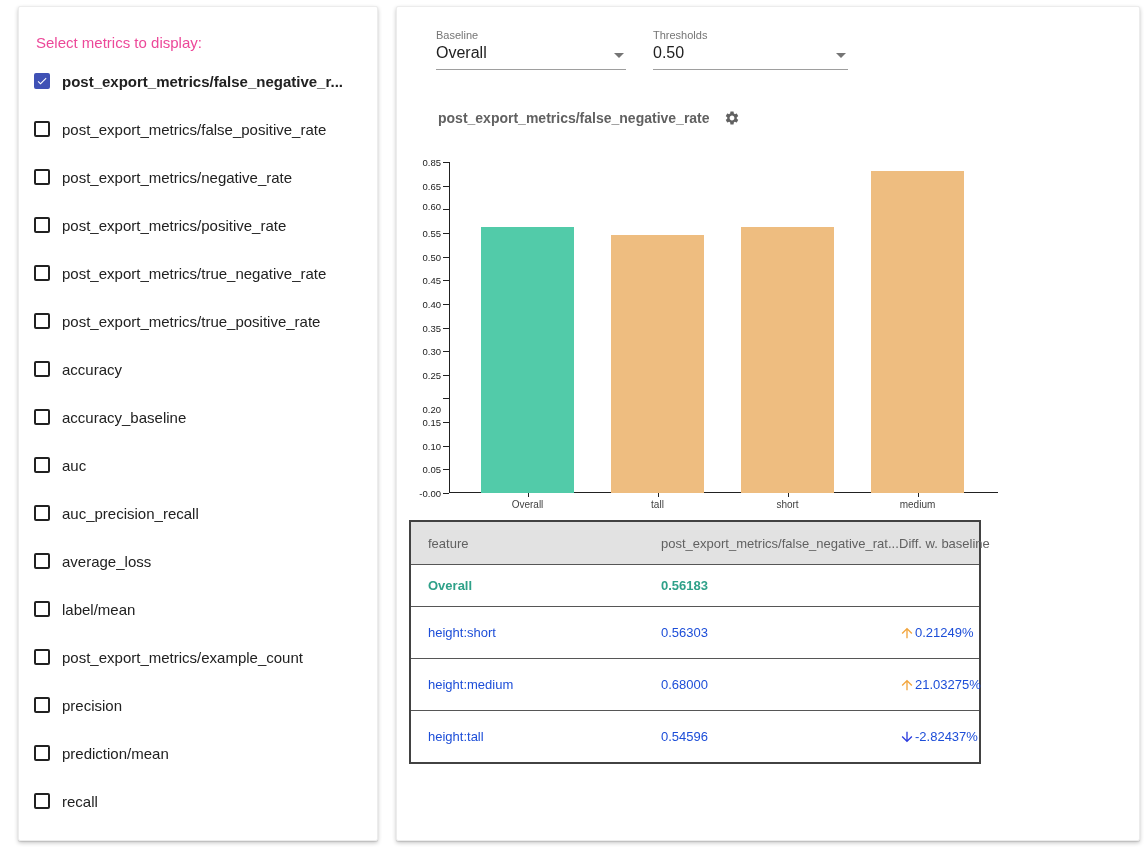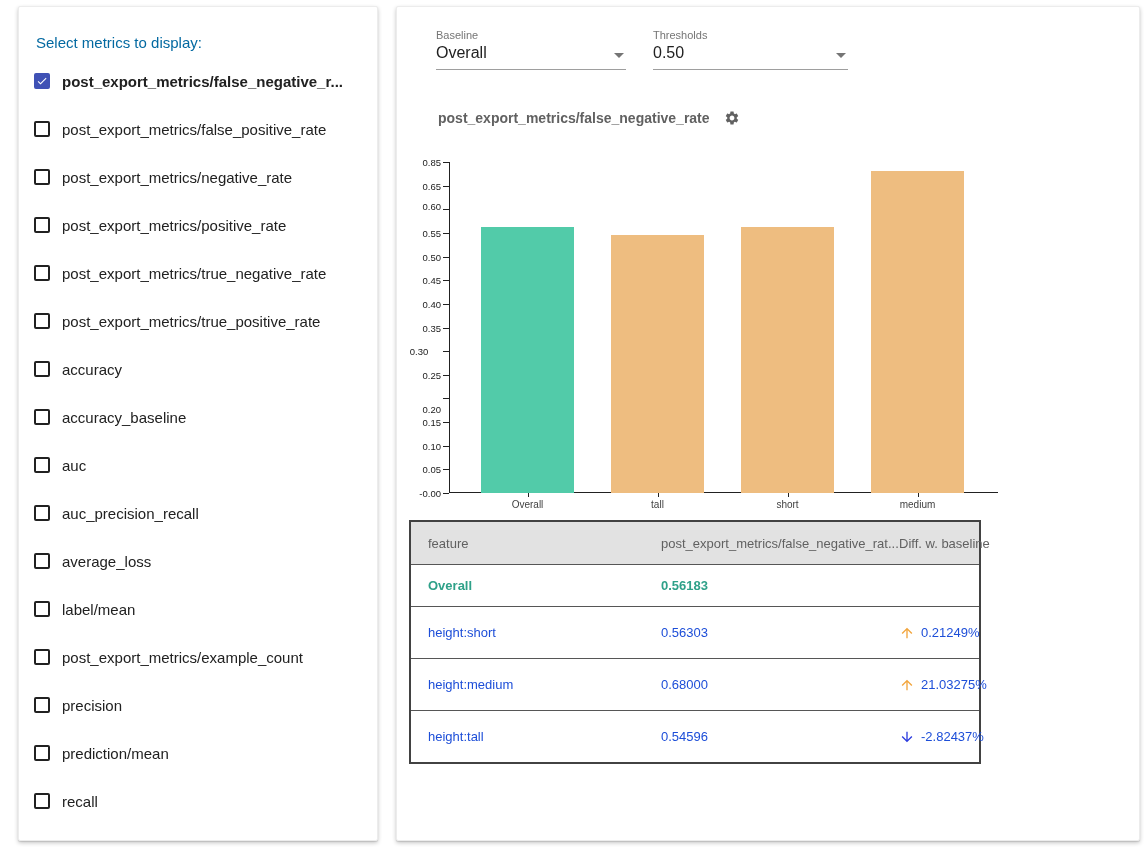--- a/index.html
+++ b/index.html
@@ -4,21 +4,21 @@
 <style>
   * { margin:0; padding:0; box-sizing:border-box; }
   html,body { width:1147px; height:856px; background:#ffffff;
     font-family:"Liberation Sans", sans-serif; overflow:hidden; }
   .card { position:absolute; background:#fff; border:1px solid #ececec; border-radius:2px;
     box-shadow:0 2px 4px rgba(0,0,0,0.22), 0 1px 1px rgba(0,0,0,0.1); }
   #sidebar-card { left:18px; top:6px; width:360px; height:835px; }
   #main-card { left:396px; top:6px; width:744px; height:835px; }
 
   
-  .sidebar-title { position:absolute; left:17px; top:27px; font-size:15px; color:#0369a1; }
+  .sidebar-title { position:absolute; left:17px; top:27px; font-size:15px; color:#ec4899; }
   .metric-list { position:absolute; left:0; top:50px; right:0; }
   .metric-item { height:48px; display:flex; align-items:center; padding-left:15px; cursor:pointer; }
   .cbox { width:16px; height:16px; border:2px solid #212121; border-radius:2px; margin-right:12px;
     flex:0 0 16px; display:flex; align-items:center; justify-content:center; }
   .cbox.checked { background:#3f51b5; border-color:#3f51b5; }
   .cbox svg { width:14px; height:14px; }
   .metric-label { font-size:15px; color:#212121; white-space:nowrap; }
   .metric-item.selected .metric-label { font-weight:bold; }
 
   
@@ -50,21 +50,21 @@
   .metric-table { position:absolute; left:12px; top:513px; width:572px;
     border:2px solid #424242; background:#fff; }
   .t-head { height:42px; background:#e2e2e2; display:grid;
     grid-template-columns:233px 238px 1fr; align-items:center; }
   .t-head span { padding-left:17px; font-size:13px; color:#616161; white-space:nowrap; }
   .t-row { display:grid; grid-template-columns:233px 238px 1fr; align-items:center;
     border-top:1px solid #565656; height:52px; }
   .t-row.baseline-row { height:42px; }
   .t-cell { padding-left:17px; font-size:13px; color:#1d4ed8; white-space:nowrap; }
   .baseline-row .t-cell { color:#2fa189; font-weight:bold; }
-  .diff-cell { display:flex; align-items:flex-start; gap:6px; }
+  .diff-cell { display:flex; align-items:flex-start; }
   .diff-cell svg { width:16px; height:16px; }
 </style>
 </head>
 <body>
 
 <div class="card" id="sidebar-card">
   <div class="sidebar-title">Select metrics to display:</div>
   <div class="metric-list">
       <div class="metric-item selected">
         <span class="cbox checked">
@@ -171,21 +171,21 @@
       <span class="ytick-label" style="top: 71.9286px;">0.55</span>
       <div class="ytick-mark" style="top: 76.9286px;"></div>
       <span class="ytick-label" style="top: 95.5714px;">0.50</span>
       <div class="ytick-mark" style="top: 100.571px;"></div>
       <span class="ytick-label" style="top: 119.214px;">0.45</span>
       <div class="ytick-mark" style="top: 124.214px;"></div>
       <span class="ytick-label" style="top: 142.857px;">0.40</span>
       <div class="ytick-mark" style="top: 147.857px;"></div>
       <span class="ytick-label" style="top: 166.5px;">0.35</span>
       <div class="ytick-mark" style="top: 171.5px;"></div>
-      <span class="ytick-label" style="top: 190.143px; text-align: center;">0.30</span>
+      <span class="ytick-label" style="top: 190.143px;">0.30</span>
       <div class="ytick-mark" style="top: 195.143px;"></div>
       <span class="ytick-label" style="top: 213.786px;">0.25</span>
       <div class="ytick-mark" style="top: 218.786px;"></div>
       <span class="ytick-label" style="top: 240px; margin-top: 8px;">0.20</span>
       <div class="ytick-mark" style="top: 242.429px;"></div>
       <span class="ytick-label" style="top: 261.071px;">0.15</span>
       <div class="ytick-mark" style="top: 266.071px;"></div>
       <span class="ytick-label" style="top: 284.714px;">0.10</span>
       <div class="ytick-mark" style="top: 289.714px;"></div>
       <span class="ytick-label" style="top: 308.357px;">0.05</span>

